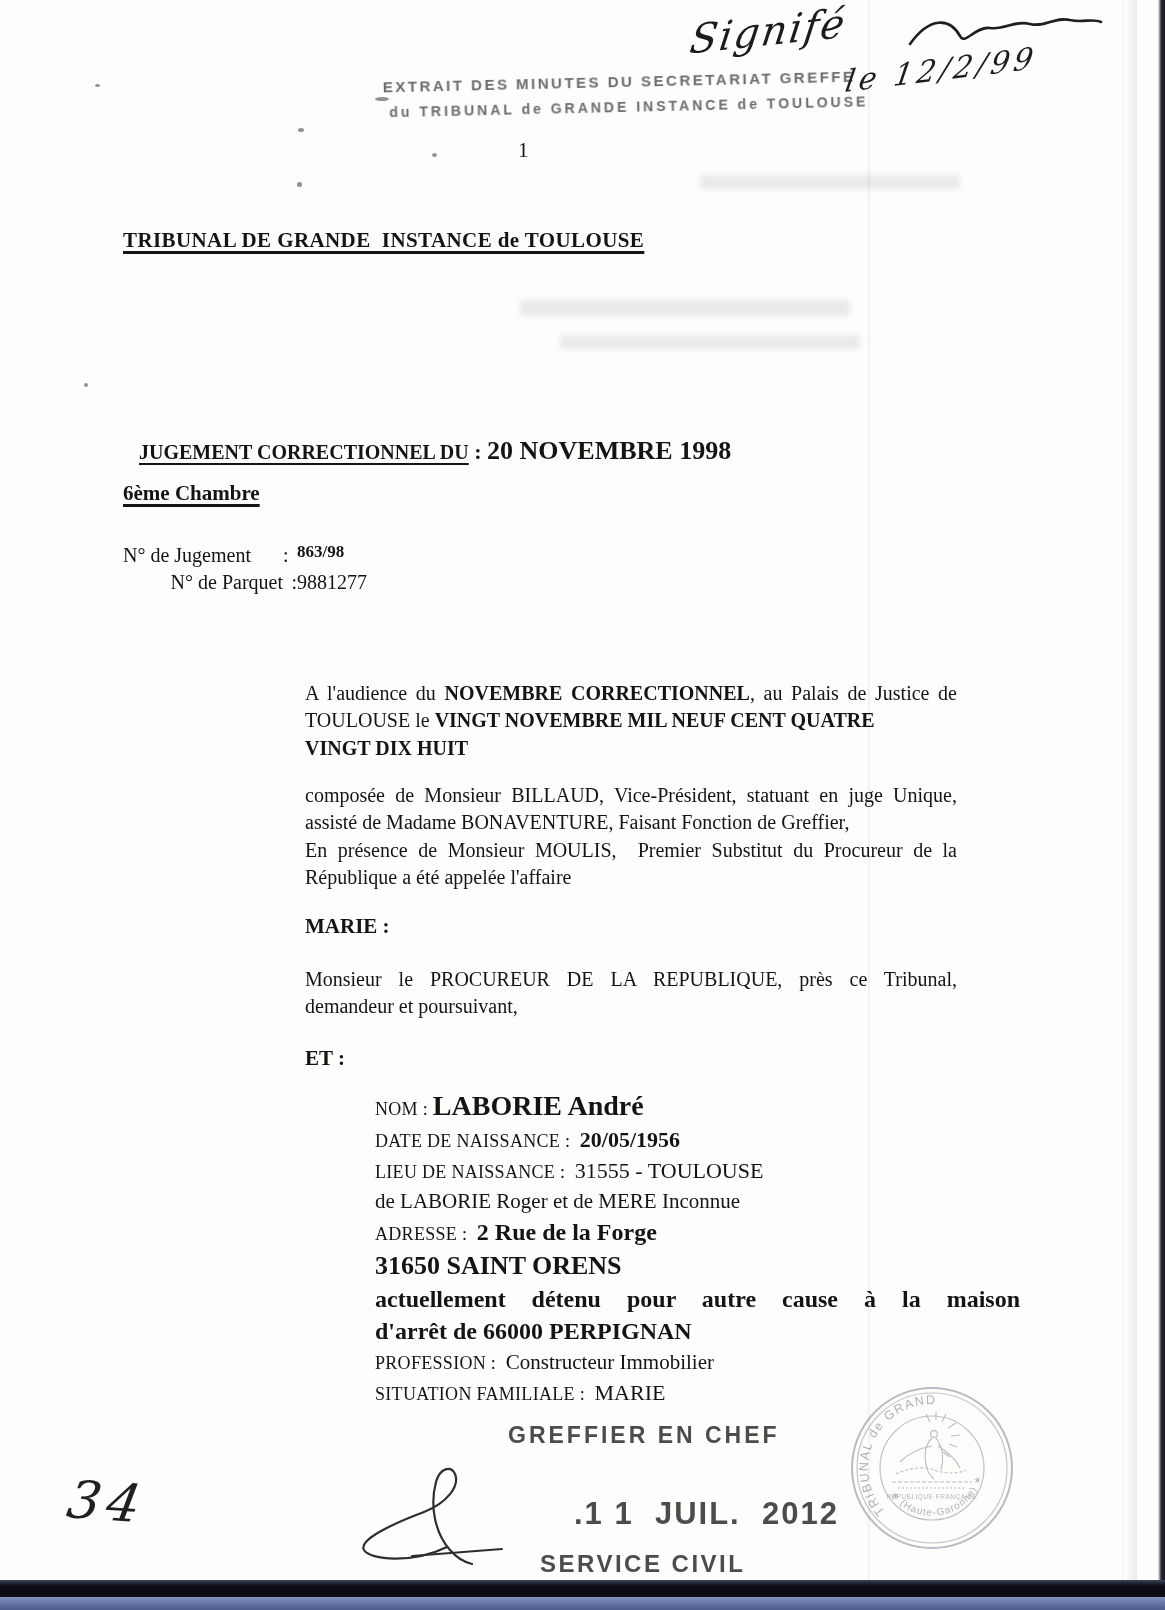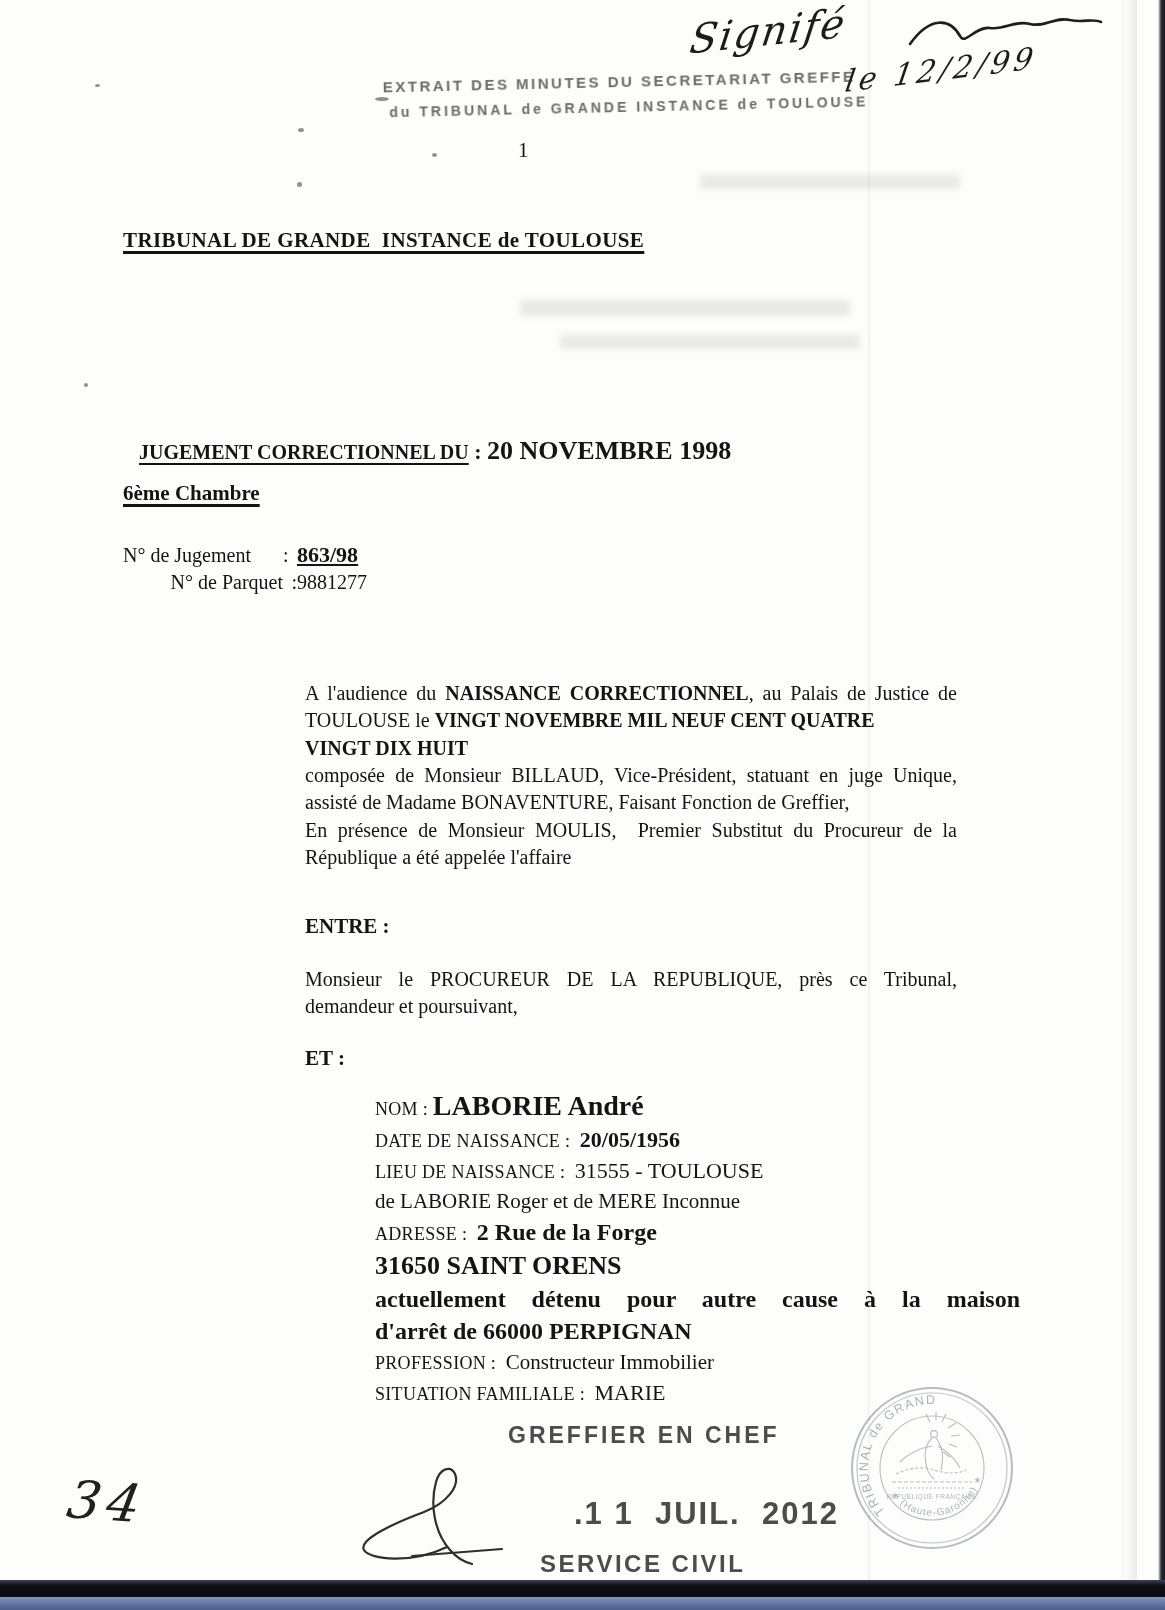--- a/index.html
+++ b/index.html
@@ -49,25 +49,25 @@
   .jug-line .val{font-size:26px;font-weight:bold;}
   .chamber{
     left:123px;top:481px;font-size:21px;font-weight:bold;
     text-decoration:underline;text-decoration-thickness:2.5px;text-underline-offset:4px;
   }
   .numrow{left:123px;font-size:20px;display:flex;}
   .numrow .nlbl{width:160px;}
   .numrow .ncol{width:14px;}
   .numrow.r1{top:544px;}
   .numrow.r2{top:571px;text-align:right;}
-  .numrow.r1 .nval{font-weight:bold;font-size:22px;margin-top:-2px;text-decoration:underline;}
+  .numrow.r1 .nval{font-weight:bold;font-size:17px;margin-top:-2px;}
   .para{width:652px;font-size:20px;line-height:1.37;}
   .jfull{text-align:justify;text-align-last:justify;}
   .audience{left:305px;top:680px;}
-  .compo{left:305px;top:762px;}
+  .compo{left:305px;top:782px;}
   .entre{left:305px;top:914px;font-size:21px;font-weight:bold;}
   .procureur{left:305px;top:966px;}
   .et{left:305px;top:1046px;font-size:21px;font-weight:bold;}
   b.seg{font-weight:bold;}
   
   .defendant{left:375px;top:1090px;width:648px;}
   .drow{margin-bottom:5px;white-space:pre-wrap;}
   .dlbl{font-size:18px;letter-spacing:.3px;}
   .dval{font-size:22px;}
   .dval.b{font-weight:bold;}
@@ -131,33 +131,33 @@
       <span class="ncol">:</span>
       <span class="nval">863/98</span>
   </div>
   <div class="abs numrow r2">
     <span class="nlbl">N° de Parquet</span>
       <span class="ncol">:</span>
       <span class="nval">9881277</span>
   </div>
 
   <div class="abs para audience">
-    <div class="jfull"><span>A l'audience du </span><b class="seg">NAISSANCE CORRECTIONNEL</b><span>, au Palais de Justice de</span></div>
+    <div class="jfull"><span>A l'audience du </span><b class="seg">NOVEMBRE CORRECTIONNEL</b><span>, au Palais de Justice de</span></div>
     <div><span>TOULOUSE le </span><b class="seg">VINGT NOVEMBRE MIL NEUF CENT QUATRE</b></div>
     <div><b class="seg">VINGT DIX HUIT</b></div>
   </div>
 
   <div class="abs para compo">
     <div class="jfull">composée de Monsieur BILLAUD, Vice-Président, statuant en juge Unique,</div>
     <div>assisté de Madame BONAVENTURE, Faisant Fonction de Greffier,</div>
     <div class="jfull" style="white-space:pre;">En présence de Monsieur MOULIS,  Premier Substitut du Procureur de la</div>
     <div>République a été appelée l'affaire</div>
   </div>
 
-  <div class="abs entre">ENTRE :</div>
+  <div class="abs entre">MARIE :</div>
 
   <div class="abs para procureur">
     <div class="jfull">Monsieur le PROCUREUR DE LA REPUBLIQUE, près ce Tribunal,</div>
     <div>demandeur et poursuivant,</div>
   </div>
 
   <div class="abs et">ET :</div>
 
   <div class="abs defendant">
     <div class="drow row-nom"><span class="dlbl">NOM : </span><span class="dval">LABORIE André</span></div>

